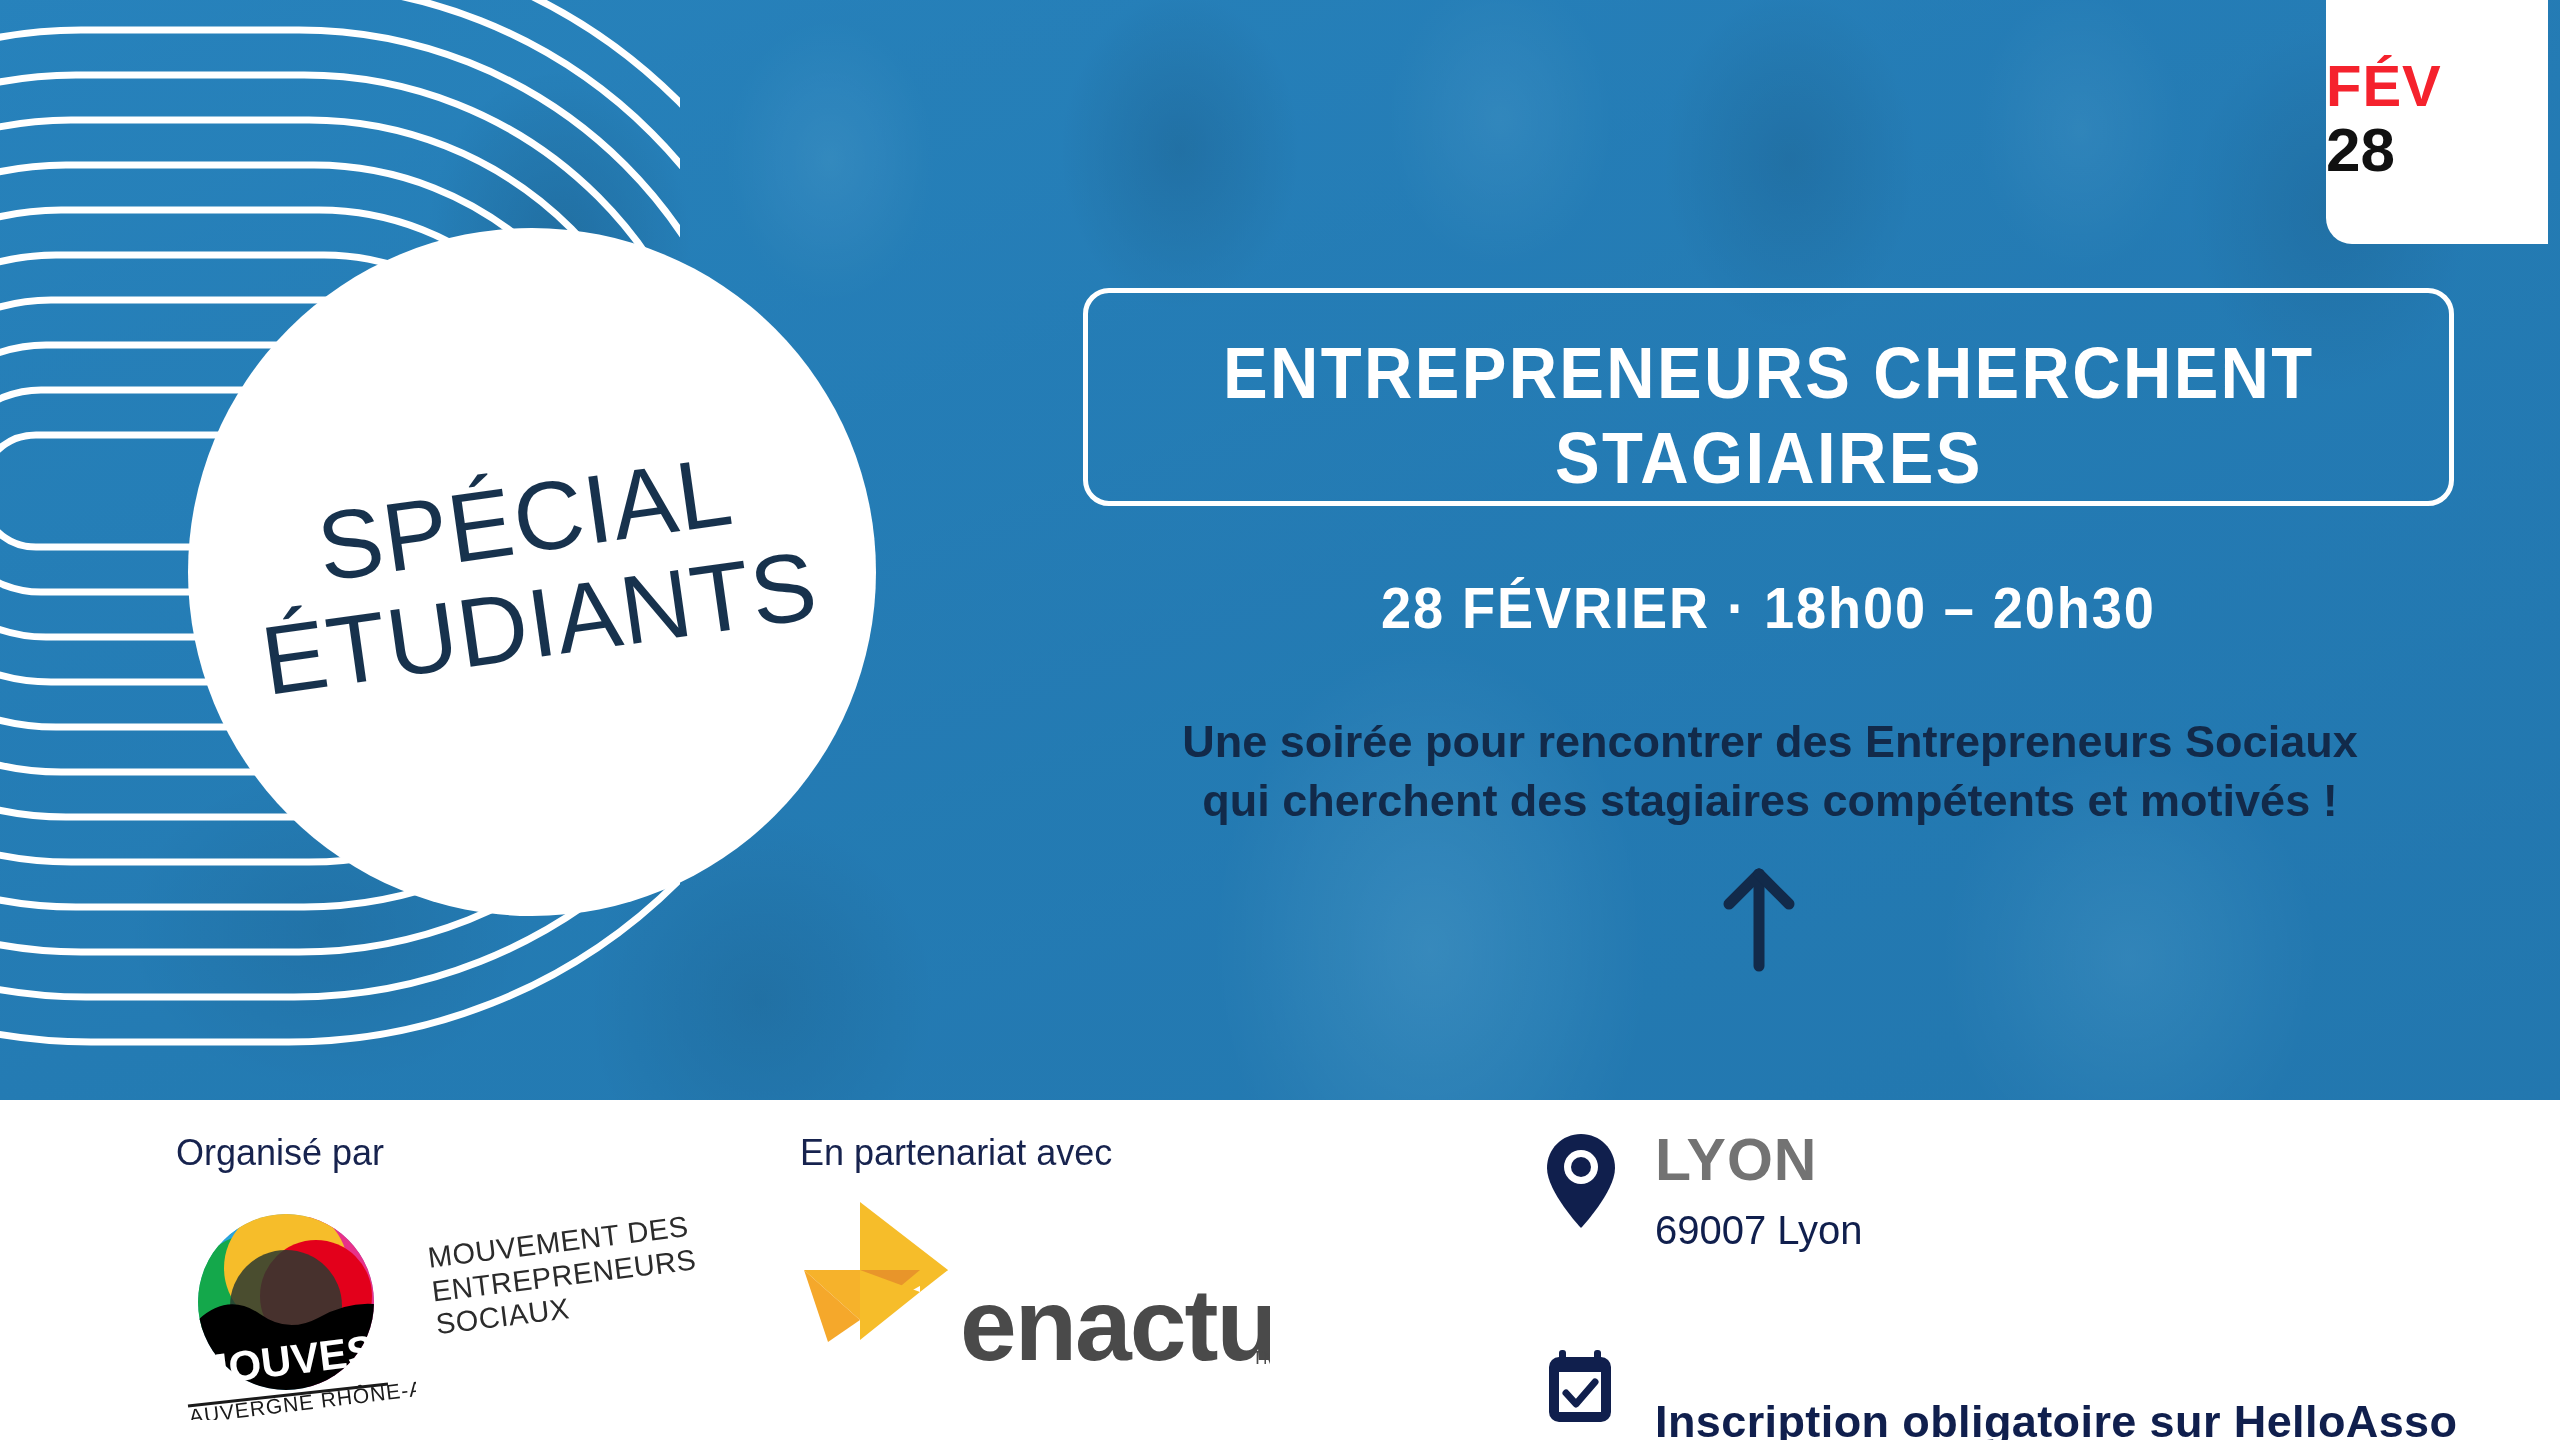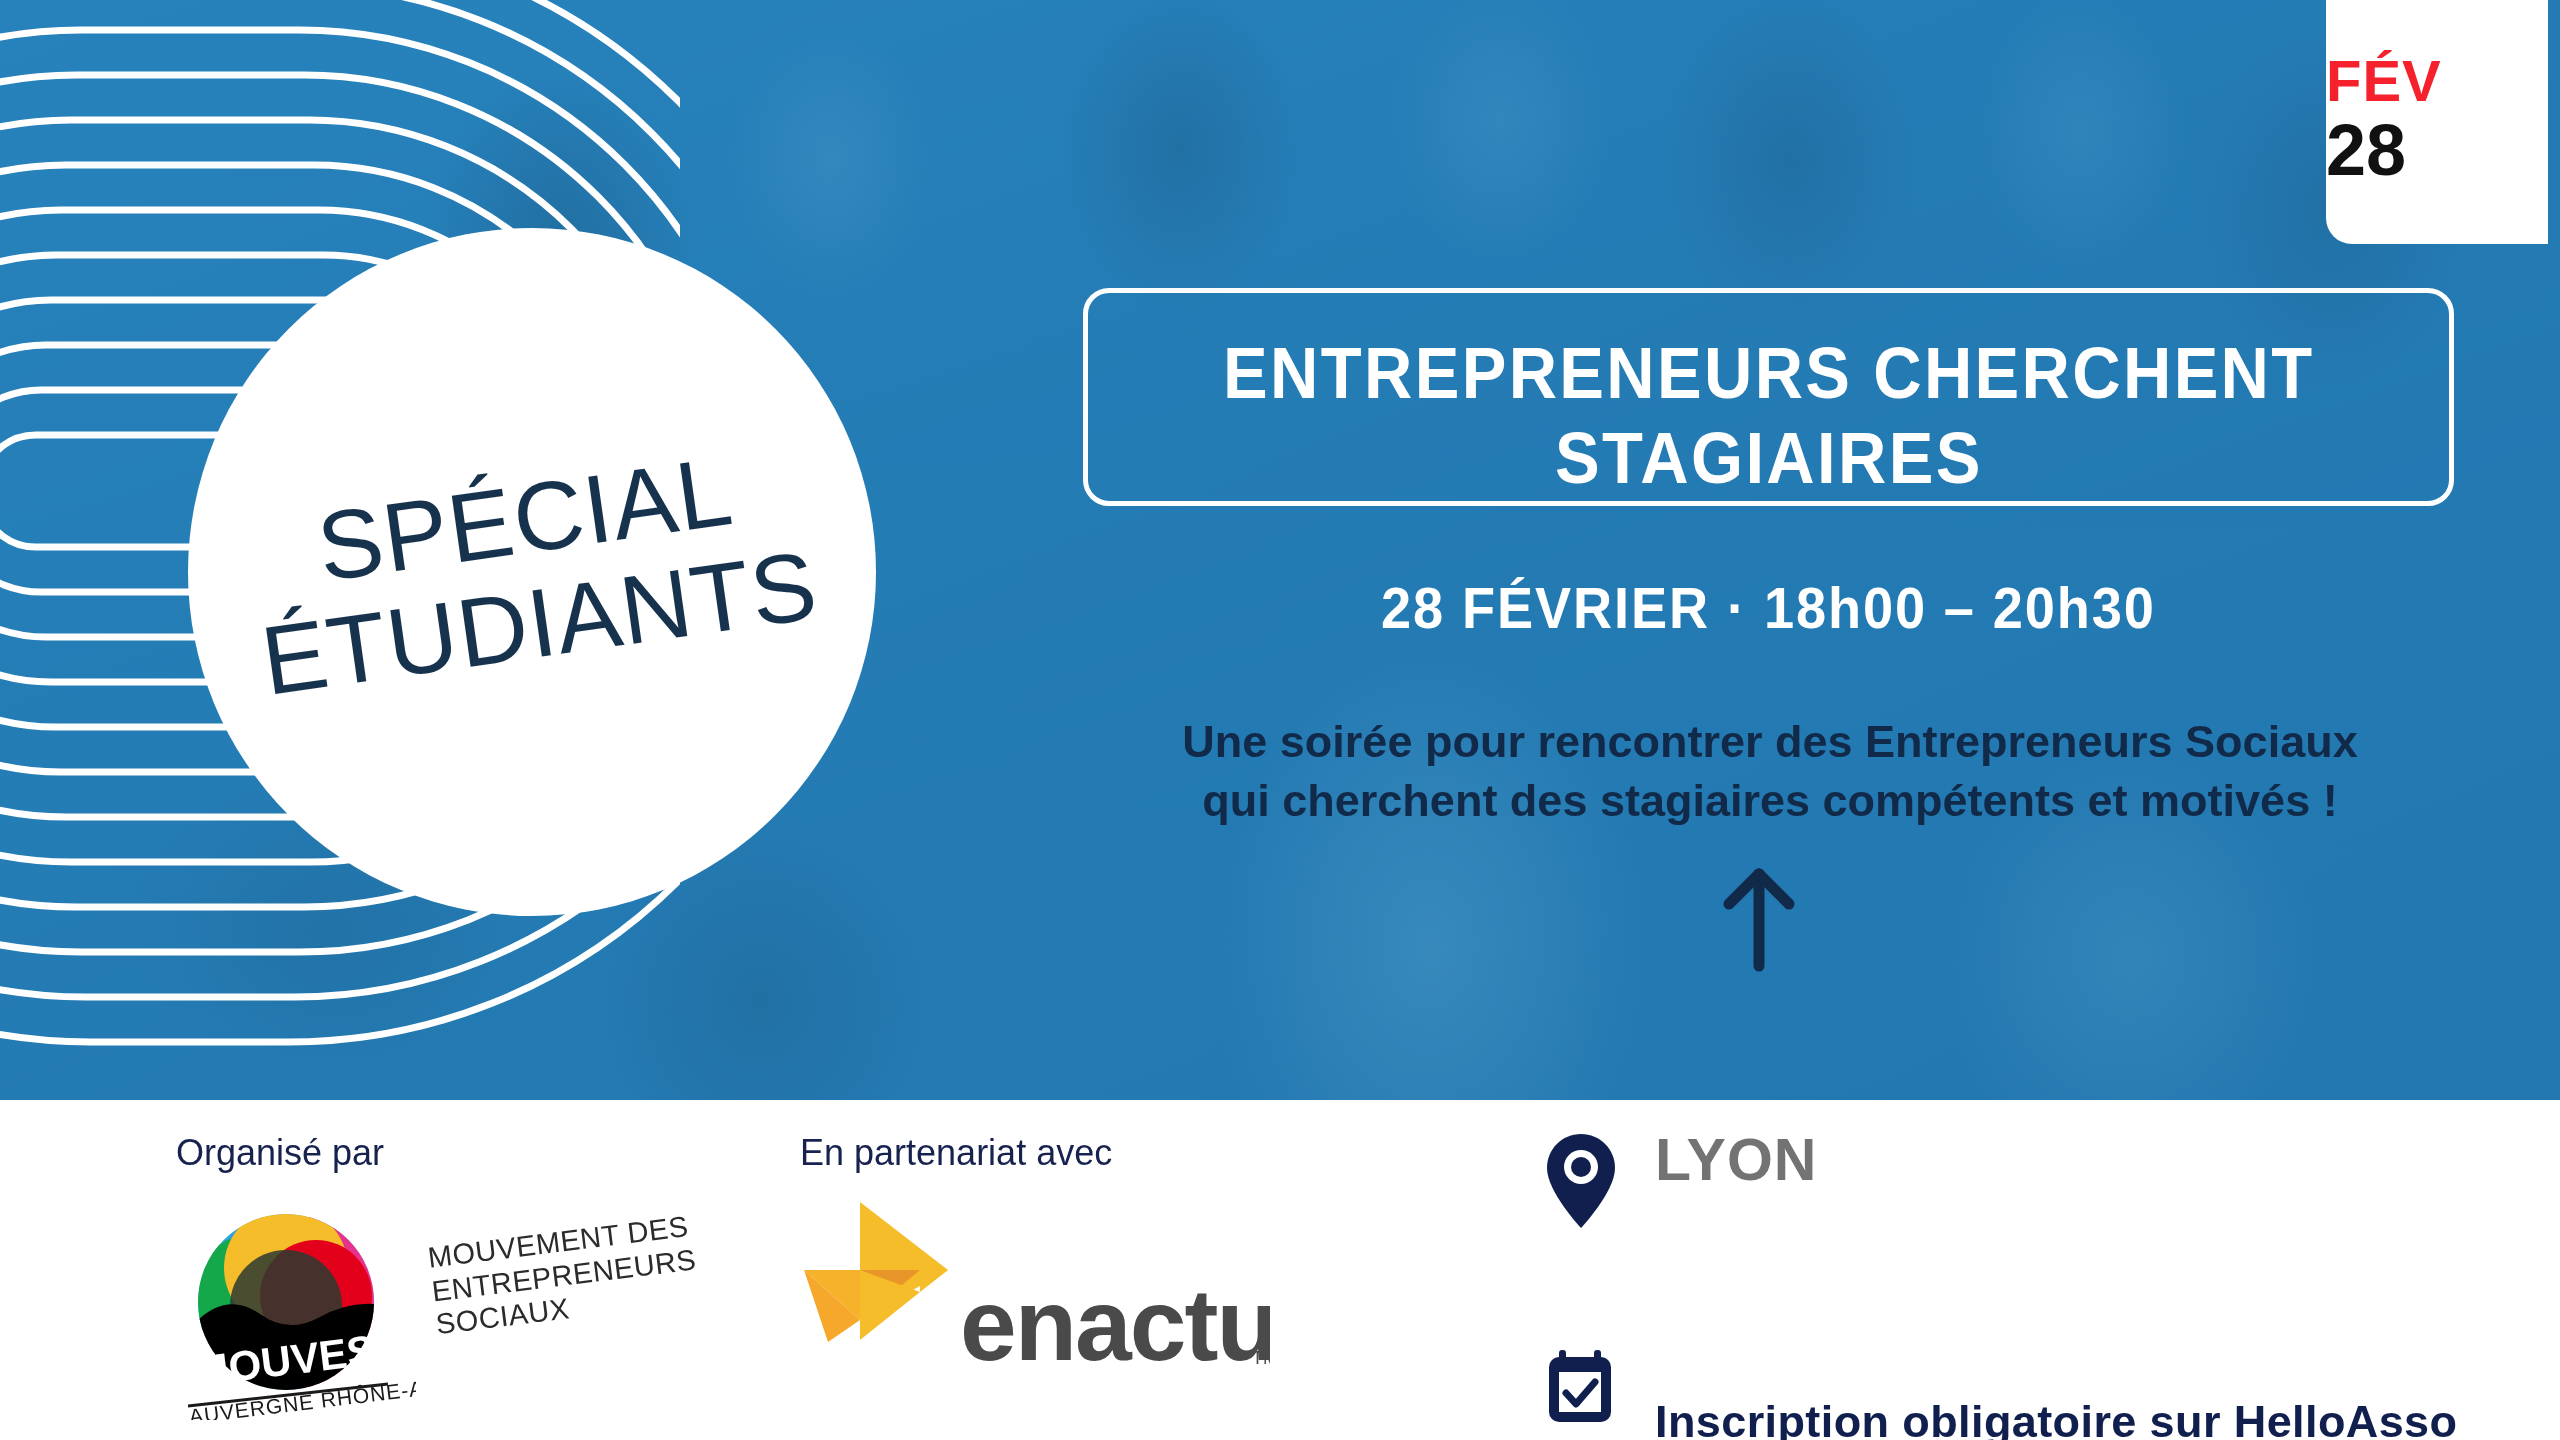--- a/index.html
+++ b/index.html
@@ -41,21 +41,21 @@
      font-family:"Liberation Sans",sans-serif;font-weight:400;line-height:1.02;letter-spacing:1px;}
   .badge-text .l1{font-size:97px;display:block;}
   .badge-text .l2{font-size:97px;display:block;margin-top:6px;}
 
   
   .date-card{position:absolute;right:12px;top:0;width:222px;height:244px;background:#fff;
      border-bottom-left-radius:26px;display:flex;flex-direction:column;align-items:flex-start;
      justify-content:center;padding-bottom:6px;box-sizing:border-box;}
   .date-card .m{color:#f5222d;font-size:58px;font-weight:700;line-height:1;letter-spacing:1px;
      font-family:"Liberation Sans",sans-serif;}
-  .date-card .d{color:#111111;font-size:72px;font-weight:700;line-height:1;margin-top:4px;
+  .date-card .d{color:#111111;font-size:62px;font-weight:700;line-height:1;margin-top:4px;
      font-family:"Liberation Sans",sans-serif;}
 
   
   .title-box{position:absolute;left:1083px;top:288px;width:1371px;height:218px;
      border:5px solid #ffffff;border-radius:26px;box-sizing:border-box;
      display:flex;flex-direction:column;align-items:center;justify-content:flex-end;}
   .title-box .t{color:#ffffff;font-size:72px;font-weight:700;letter-spacing:2.5px;line-height:1.18;
      text-align:center;font-family:"Liberation Sans Narrow","Liberation Sans",sans-serif;
      transform:scaleX(.93);}
 
@@ -214,20 +214,21 @@
     <div class="col-info">
       <div class="pin-wrap">
         <svg viewBox="0 0 72 100" xmlns="http://www.w3.org/2000/svg">
           <path d="M36 2 C17 2 2 17 2 36 c0 24 34 60 34 60 s34 -36 34 -60 C70 17 55 2 36 2 z" fill="#101f4d"></path>
           <circle cx="36" cy="35" r="17" fill="#ffffff"></circle>
           <circle cx="36" cy="35" r="10" fill="#101f4d"></circle>
         </svg>
       </div>
       <div class="city">LYON</div>
       <div class="addr">
+        <div>69007 Lyon</div>
       </div>
       <div class="cal-wrap">
         <svg viewBox="0 0 66 76" xmlns="http://www.w3.org/2000/svg">
           <rect x="12" y="2" width="7" height="14" rx="3" fill="#101f4d"></rect>
           <rect x="47" y="2" width="7" height="14" rx="3" fill="#101f4d"></rect>
           <rect x="2" y="9" width="62" height="65" rx="10" fill="#101f4d"></rect>
           <rect x="12" y="24" width="42" height="40" fill="#ffffff"></rect>
           <path d="M19 45 l10 11 l19 -22" stroke="#101f4d" stroke-width="7" fill="none" stroke-linecap="round" stroke-linejoin="round"></path>
         </svg>
       </div>

